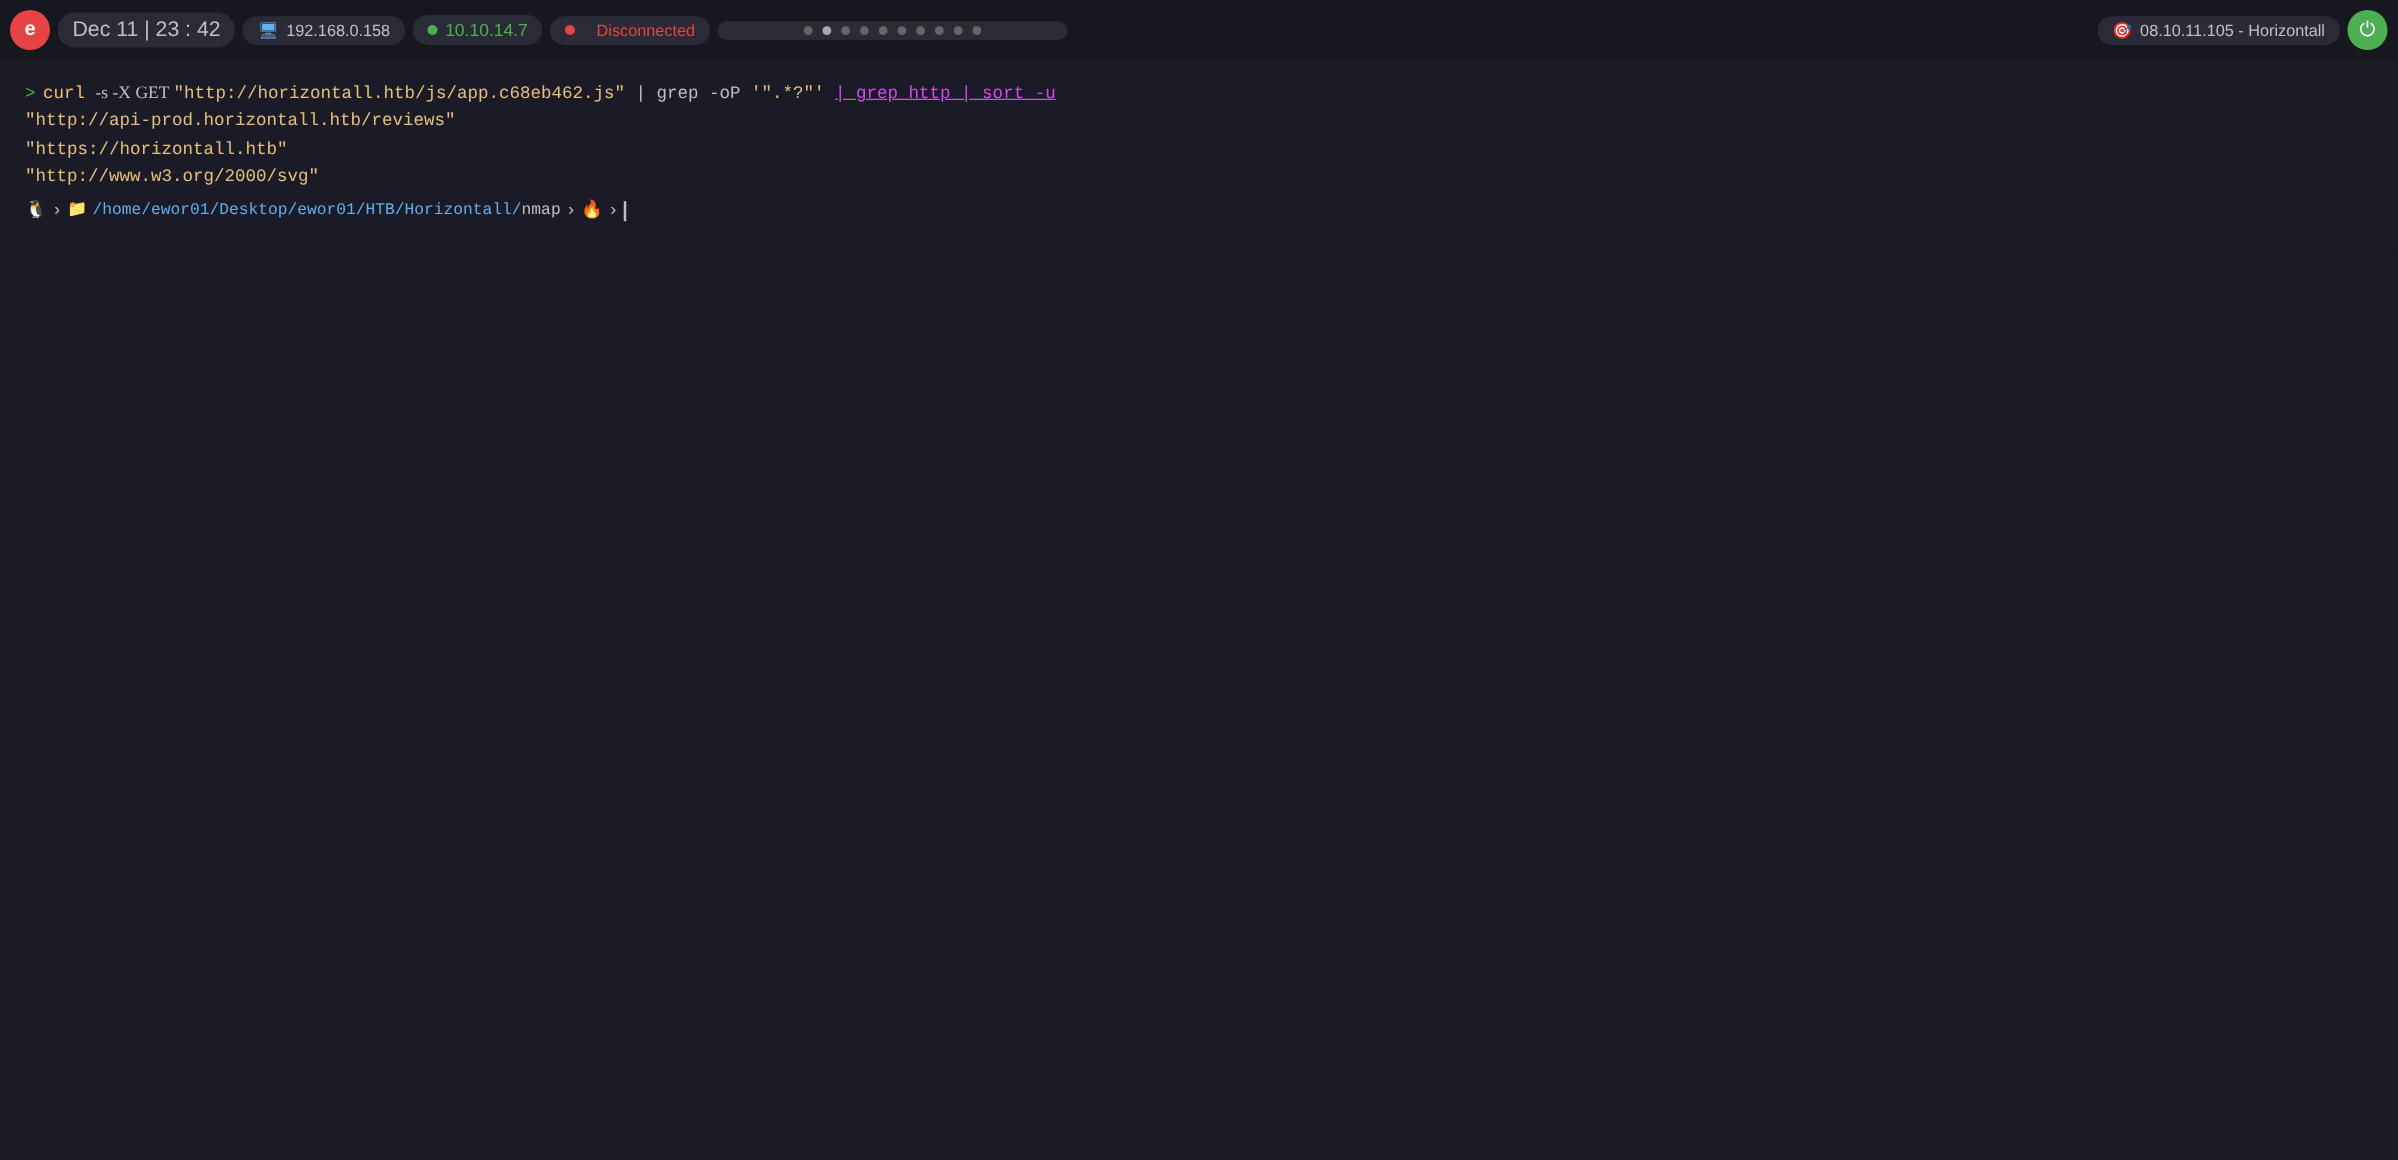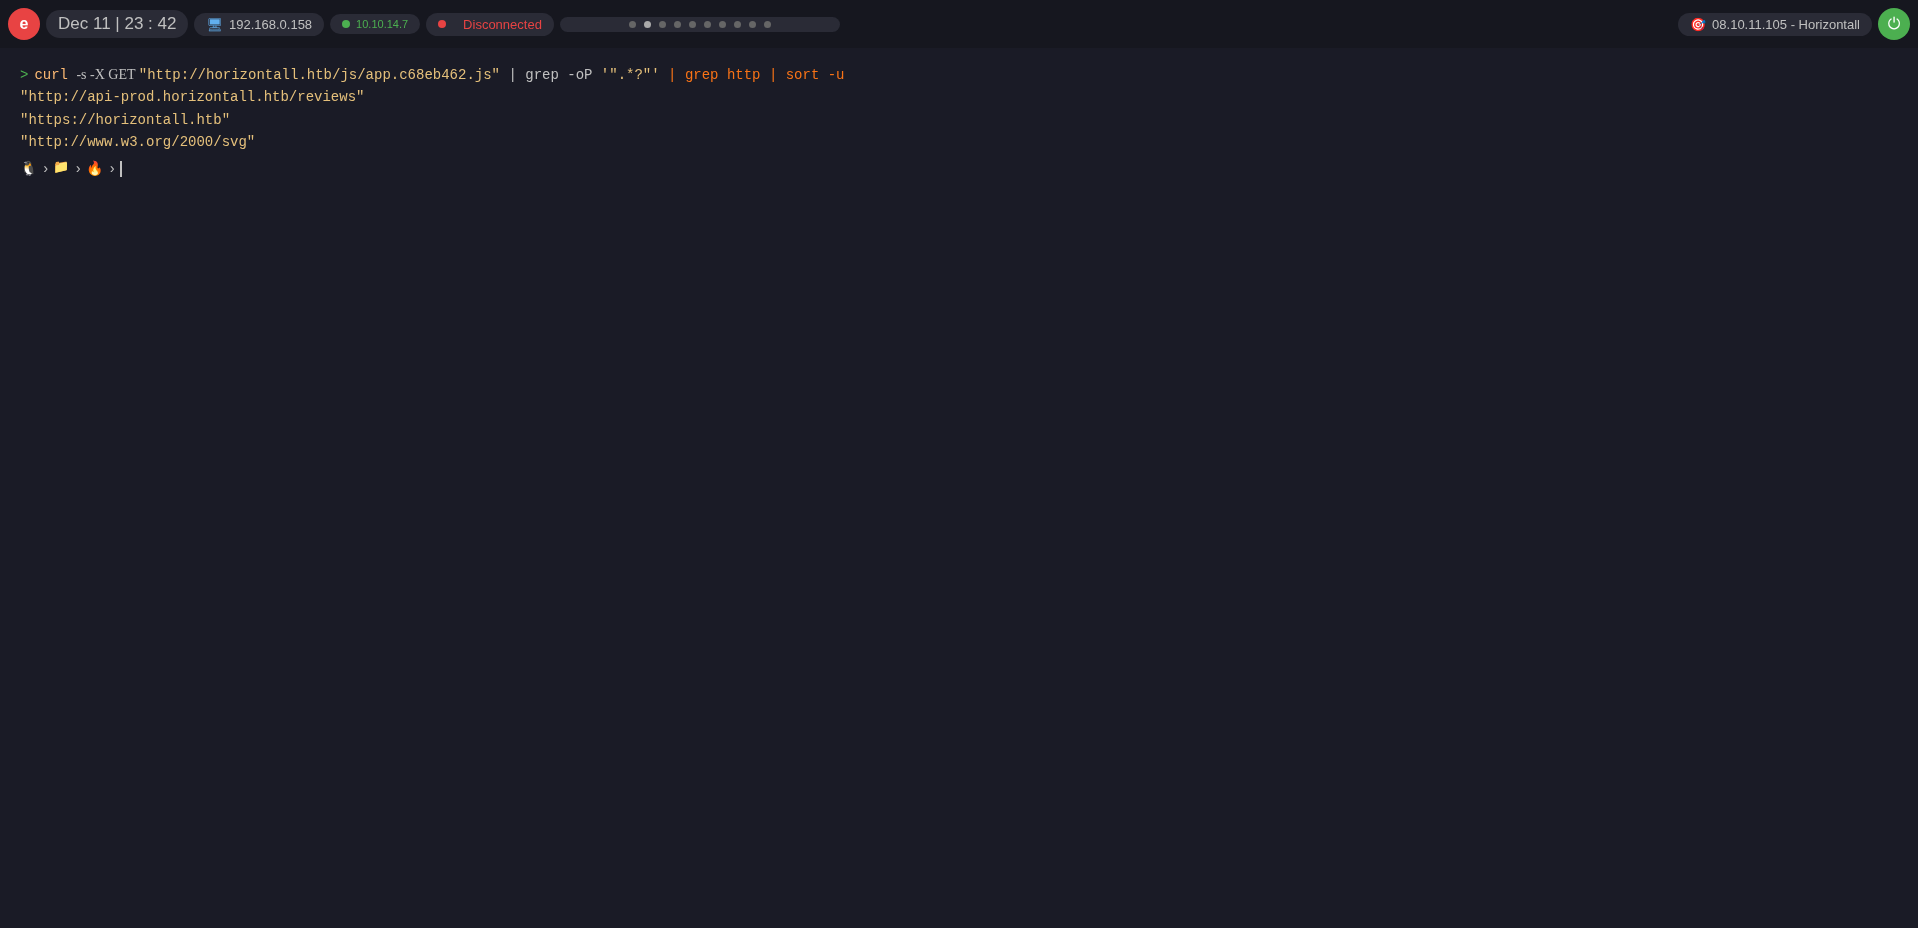--- a/index.html
+++ b/index.html
@@ -61,21 +61,21 @@
 
     .btn-ip-local {
       background-color: #2a2b36;
       color: #c0c0c0;
       font-size: 13px;
     }
 
     .btn-vpn {
       background-color: #2a2b36;
       color: #4caf50;
-      font-size: 11px;
+      font-size: 14px;
     }
 
     .btn-disconnected {
       background-color: #2a2b36;
       color: #e84343;
       font-size: 13px;
       gap: 17px;
     }
 
     .dot-indicator {
@@ -303,36 +303,37 @@
 <div class="terminal">
 
   <div class="cmd-line">
     <span class="prompt-arrow">&gt;</span>
     <span class="cmd-text">
       <span style="color:#fdba74;margin-top:40px;">curl</span>
       <span style="color:#c0c0c0;font-family:Liberation Serif, serif;"> -s -X GET </span>
       <span style="color:#e5c07b;">"http://horizontall.htb/js/app.c68eb462.js"</span>
       <span style="color:#c0c0c0;margin-top:20px;"> | grep -oP </span>
       <span style="color:#e5c07b;">'".*?"'</span>
-      <span style="color:#f97316;"> | grep http |  sort -u</span>
+      <span style="color:#d946ef;text-decoration:underline;"> | grep http |  sort -u</span>
     </span>
   </div>
 
   <div class="output-line">
     <span>"http://api-prod.horizontall.htb/reviews"</span>
   </div>
   <div class="output-line">
     <span>"https://horizontall.htb"</span>
   </div>
   <div class="output-line">
     <span>"http://www.w3.org/2000/svg"</span>
   </div>
 
   <div class="prompt-line">
     <span class="prompt-icon">🐧</span>
     <span class="prompt-chevron">›</span>
     <span style="color:#61afef; font-size:13px;">📁</span>
+    <span class="path-folder">/home/ewor01/Desktop/ewor01/HTB/Horizontall/<span style="color:#c0c0c0;">nmap</span></span>
     <span class="prompt-chevron">›</span>
     <span class="prompt-fire">🔥</span>
     <span class="prompt-chevron">›</span>
     <span class="cursor"></span>
   </div>
 </div>
 
 </body></html>

